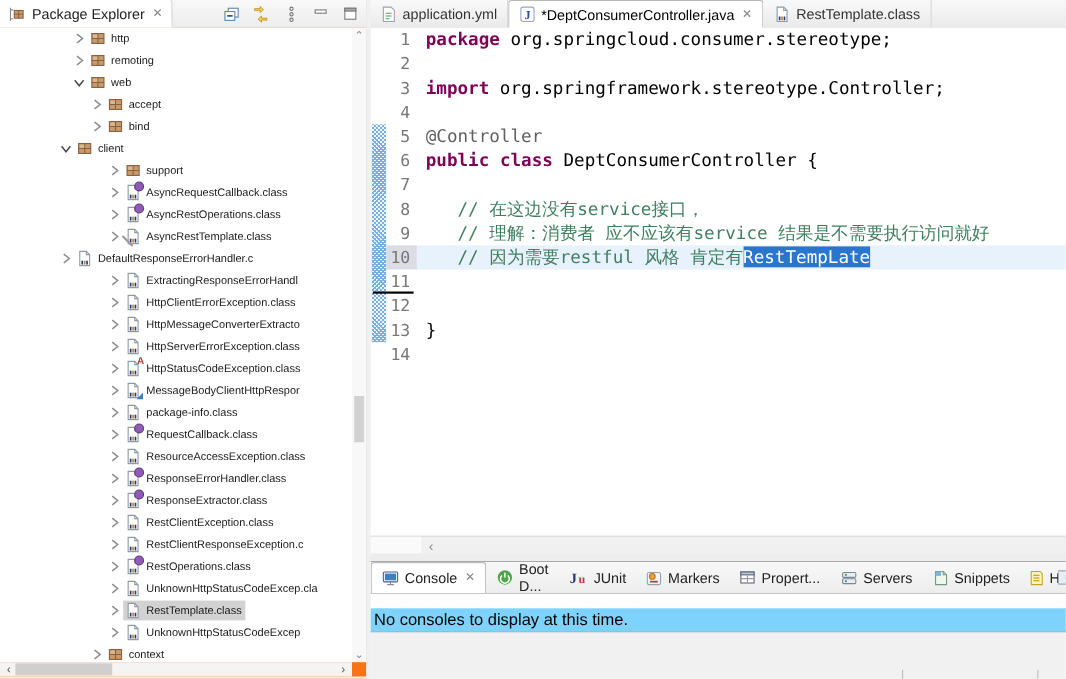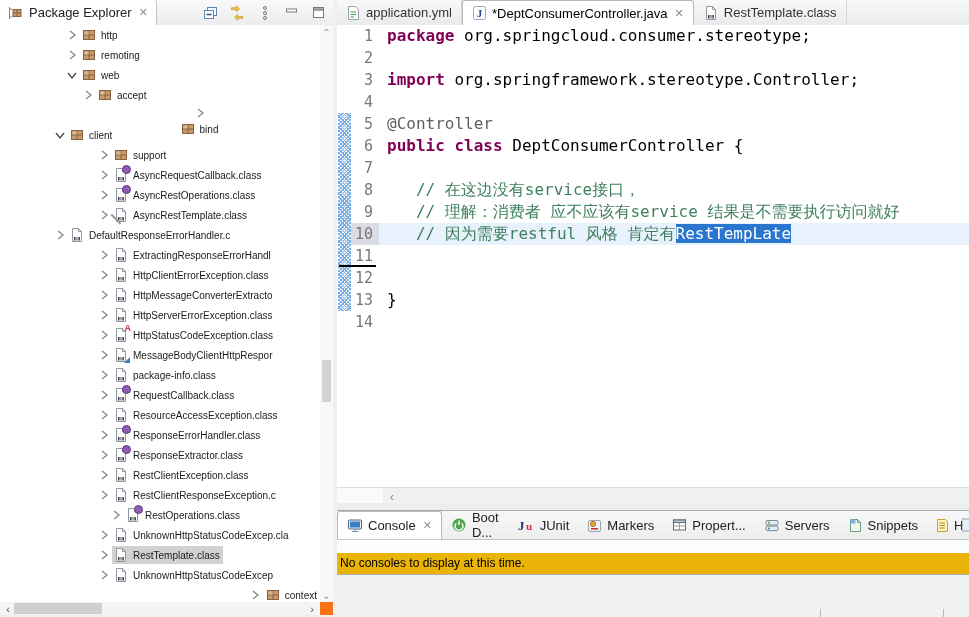--- a/index.html
+++ b/index.html
@@ -79,21 +79,21 @@
   .bottom{position:absolute;left:0;top:510px;right:0;bottom:0;background:#fdfdfd;
      border-top:1px solid #a9a9a9}
   .bp-tabbar{position:absolute;left:0;top:0;right:0;height:28px;
      background:linear-gradient(#f8f8f8,#ededed);border-bottom:1px solid #c6c6c6;
      display:flex;align-items:stretch;overflow:hidden}
   .bp-tab{display:flex;align-items:center;gap:5px;padding:0 9px;font-size:13px;color:#222}
   .bp-tab.active{background:#fff;border:1px solid #b9b9b9;border-bottom:1px solid #fff;
      margin-bottom:-1px;border-top-left-radius:3px;border-top-right-radius:3px}
   .bp-partial{position:absolute;right:-3px;top:7px;width:10px;height:14px}
   .bp-msg{position:absolute;left:0;right:0;top:42px;height:21px;border-bottom:1px solid #b0b0b0;
-     font-size:12px;color:#000;padding-left:3px;line-height:21px;background:#eab308}
+     font-size:15px;color:#000;padding-left:3px;line-height:21px;background:#7dd3fc}
   .bp-rest{position:absolute;left:0;right:0;top:64px;bottom:0;background:#f1f1f1}
   .bp-sep{position:absolute;bottom:0;width:1px;height:8px;background:#bdbdbd}
 
   .lp-bottomstrip{position:absolute;left:0;top:615px;width:333px;height:2px;background:#efefef}
 </style>
 </head>
 <body>
 
 <div class="app">
 
@@ -213,21 +213,21 @@
               <svg width="16" height="16">
                 <rect x="2.5" y="3.5" width="11" height="9" fill="#c59a6d" stroke="#8a623d"></rect>
                 <line x1="8" y1="3.5" x2="8" y2="12.5" stroke="#8a623d"></line>
                 <line x1="2.5" y1="8" x2="13.5" y2="8" stroke="#8a623d"></line>
                 <rect x="3.5" y="4.5" width="4" height="3" fill="#dab98f"></rect>
               </svg>
             </span>
             <span class="tlabel">accept</span>
           </span>
         </div>
-        <div class="tree-row" style="padding-left: 80px; flex-direction: column;">
+        <div class="tree-row" style="padding-left: 80px;">
           <span class="chev">
             <svg width="9" height="12">
               <polyline points="2,2 7,6 2,10" fill="none" stroke="#8c8c8c" stroke-width="1.4"></polyline>
             </svg>
           </span>
           <span class="tree-sel">
             <span class="tico">
               <svg width="16" height="16">
                 <rect x="2.5" y="3.5" width="11" height="9" fill="#c59a6d" stroke="#8a623d"></rect>
                 <line x1="8" y1="3.5" x2="8" y2="12.5" stroke="#8a623d"></line>
@@ -598,21 +598,21 @@
                 <path d="M3.5 1.5h6l3 3v10h-9z" fill="#fefefc" stroke="#8f98a3"></path>
                 <path d="M9.5 1.5v3h3" fill="none" stroke="#8f98a3"></path>
                 <rect x="5" y="10" width="1.5" height="3.5" fill="#1d3f76"></rect>
                 <rect x="7.2" y="10" width="1.5" height="3.5" fill="#c27f3a"></rect>
                 <rect x="9.4" y="10" width="1.5" height="3.5" fill="#1d3f76"></rect>
               </svg>
             </span>
             <span class="tlabel">RestClientResponseException.c</span>
           </span>
         </div>
-        <div class="tree-row" style="padding-left: 96px; margin-left: 12px;">
+        <div class="tree-row" style="padding-left: 96px;">
           <span class="chev">
             <svg width="9" height="12">
               <polyline points="2,2 7,6 2,10" fill="none" stroke="#8c8c8c" stroke-width="1.4"></polyline>
             </svg>
           </span>
           <span class="tree-sel">
             <span class="tico">
               <svg width="16" height="16">
                 <path d="M3.5 1.5h6l3 3v10h-9z" fill="#fefefc" stroke="#8f98a3"></path>
                 <path d="M9.5 1.5v3h3" fill="none" stroke="#8f98a3"></path>
@@ -675,21 +675,21 @@
                 <path d="M3.5 1.5h6l3 3v10h-9z" fill="#fefefc" stroke="#8f98a3"></path>
                 <path d="M9.5 1.5v3h3" fill="none" stroke="#8f98a3"></path>
                 <rect x="5" y="10" width="1.5" height="3.5" fill="#1d3f76"></rect>
                 <rect x="7.2" y="10" width="1.5" height="3.5" fill="#c27f3a"></rect>
                 <rect x="9.4" y="10" width="1.5" height="3.5" fill="#1d3f76"></rect>
               </svg>
             </span>
             <span class="tlabel">UnknownHttpStatusCodeExcep</span>
           </span>
         </div>
-        <div class="tree-row" style="padding-left: 80px; justify-content: flex-end;">
+        <div class="tree-row" style="padding-left: 80px;">
           <span class="chev">
             <svg width="9" height="12">
               <polyline points="2,2 7,6 2,10" fill="none" stroke="#8c8c8c" stroke-width="1.4"></polyline>
             </svg>
           </span>
           <span class="tree-sel">
             <span class="tico">
               <svg width="16" height="16">
                 <rect x="2.5" y="3.5" width="11" height="9" fill="#c59a6d" stroke="#8a623d"></rect>
                 <line x1="8" y1="3.5" x2="8" y2="12.5" stroke="#8a623d"></line>

